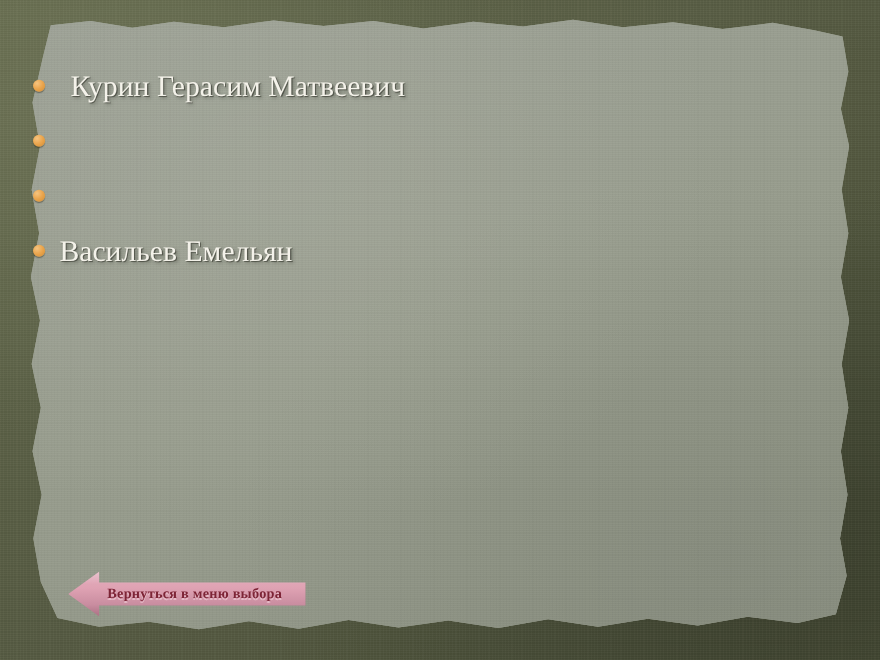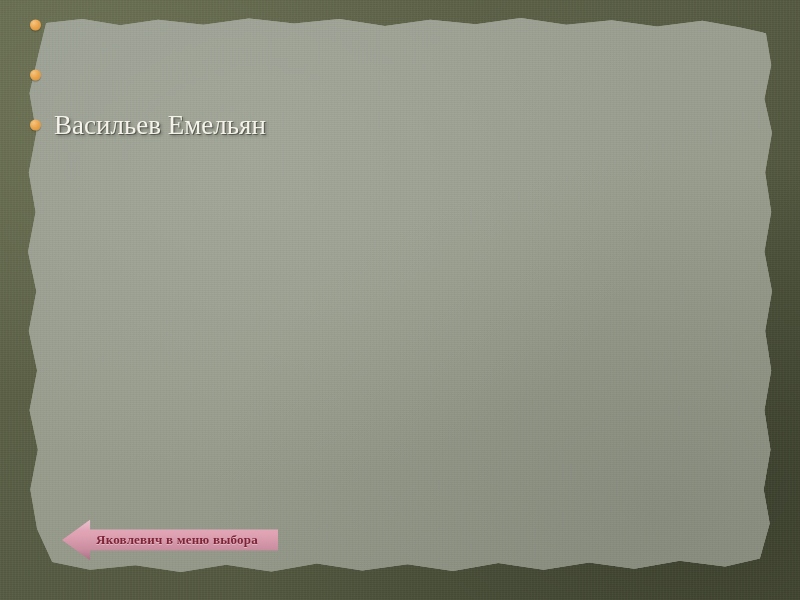--- a/index.html
+++ b/index.html
@@ -184,35 +184,39 @@
 </style>
 </head>
 <body>
 
 <div id="slide">
 
   <div id="paper"></div>
 
   <ul id="bullet-list">
 
+    <li class="bullet-item extra-indent" style="top:0;margin-top:53px;">
+      <span class="bullet-dot"></span>
+      <span class="bullet-text">Курин Герасим Матвеевич</span>
+    </li>
 
     <li class="bullet-item">
       <span class="bullet-dot"></span>
     </li>
 
     <li class="bullet-item">
       <span class="bullet-dot"></span>
     </li>
 
     <li class="bullet-item">
       <span class="bullet-dot"></span>
       <span class="bullet-text">Васильев Емельян</span>
     </li>
 
   </ul>
 
   <div id="back-button">
     <div id="back-arrow-shape"></div>
     <div id="back-arrow-outline"></div>
-    <div id="back-button-label">Яковлевич в меню выбора</div>
+    <div id="back-button-label">Вернуться в меню выбора</div>
   </div>
 
 </div>
 
 </body></html>

